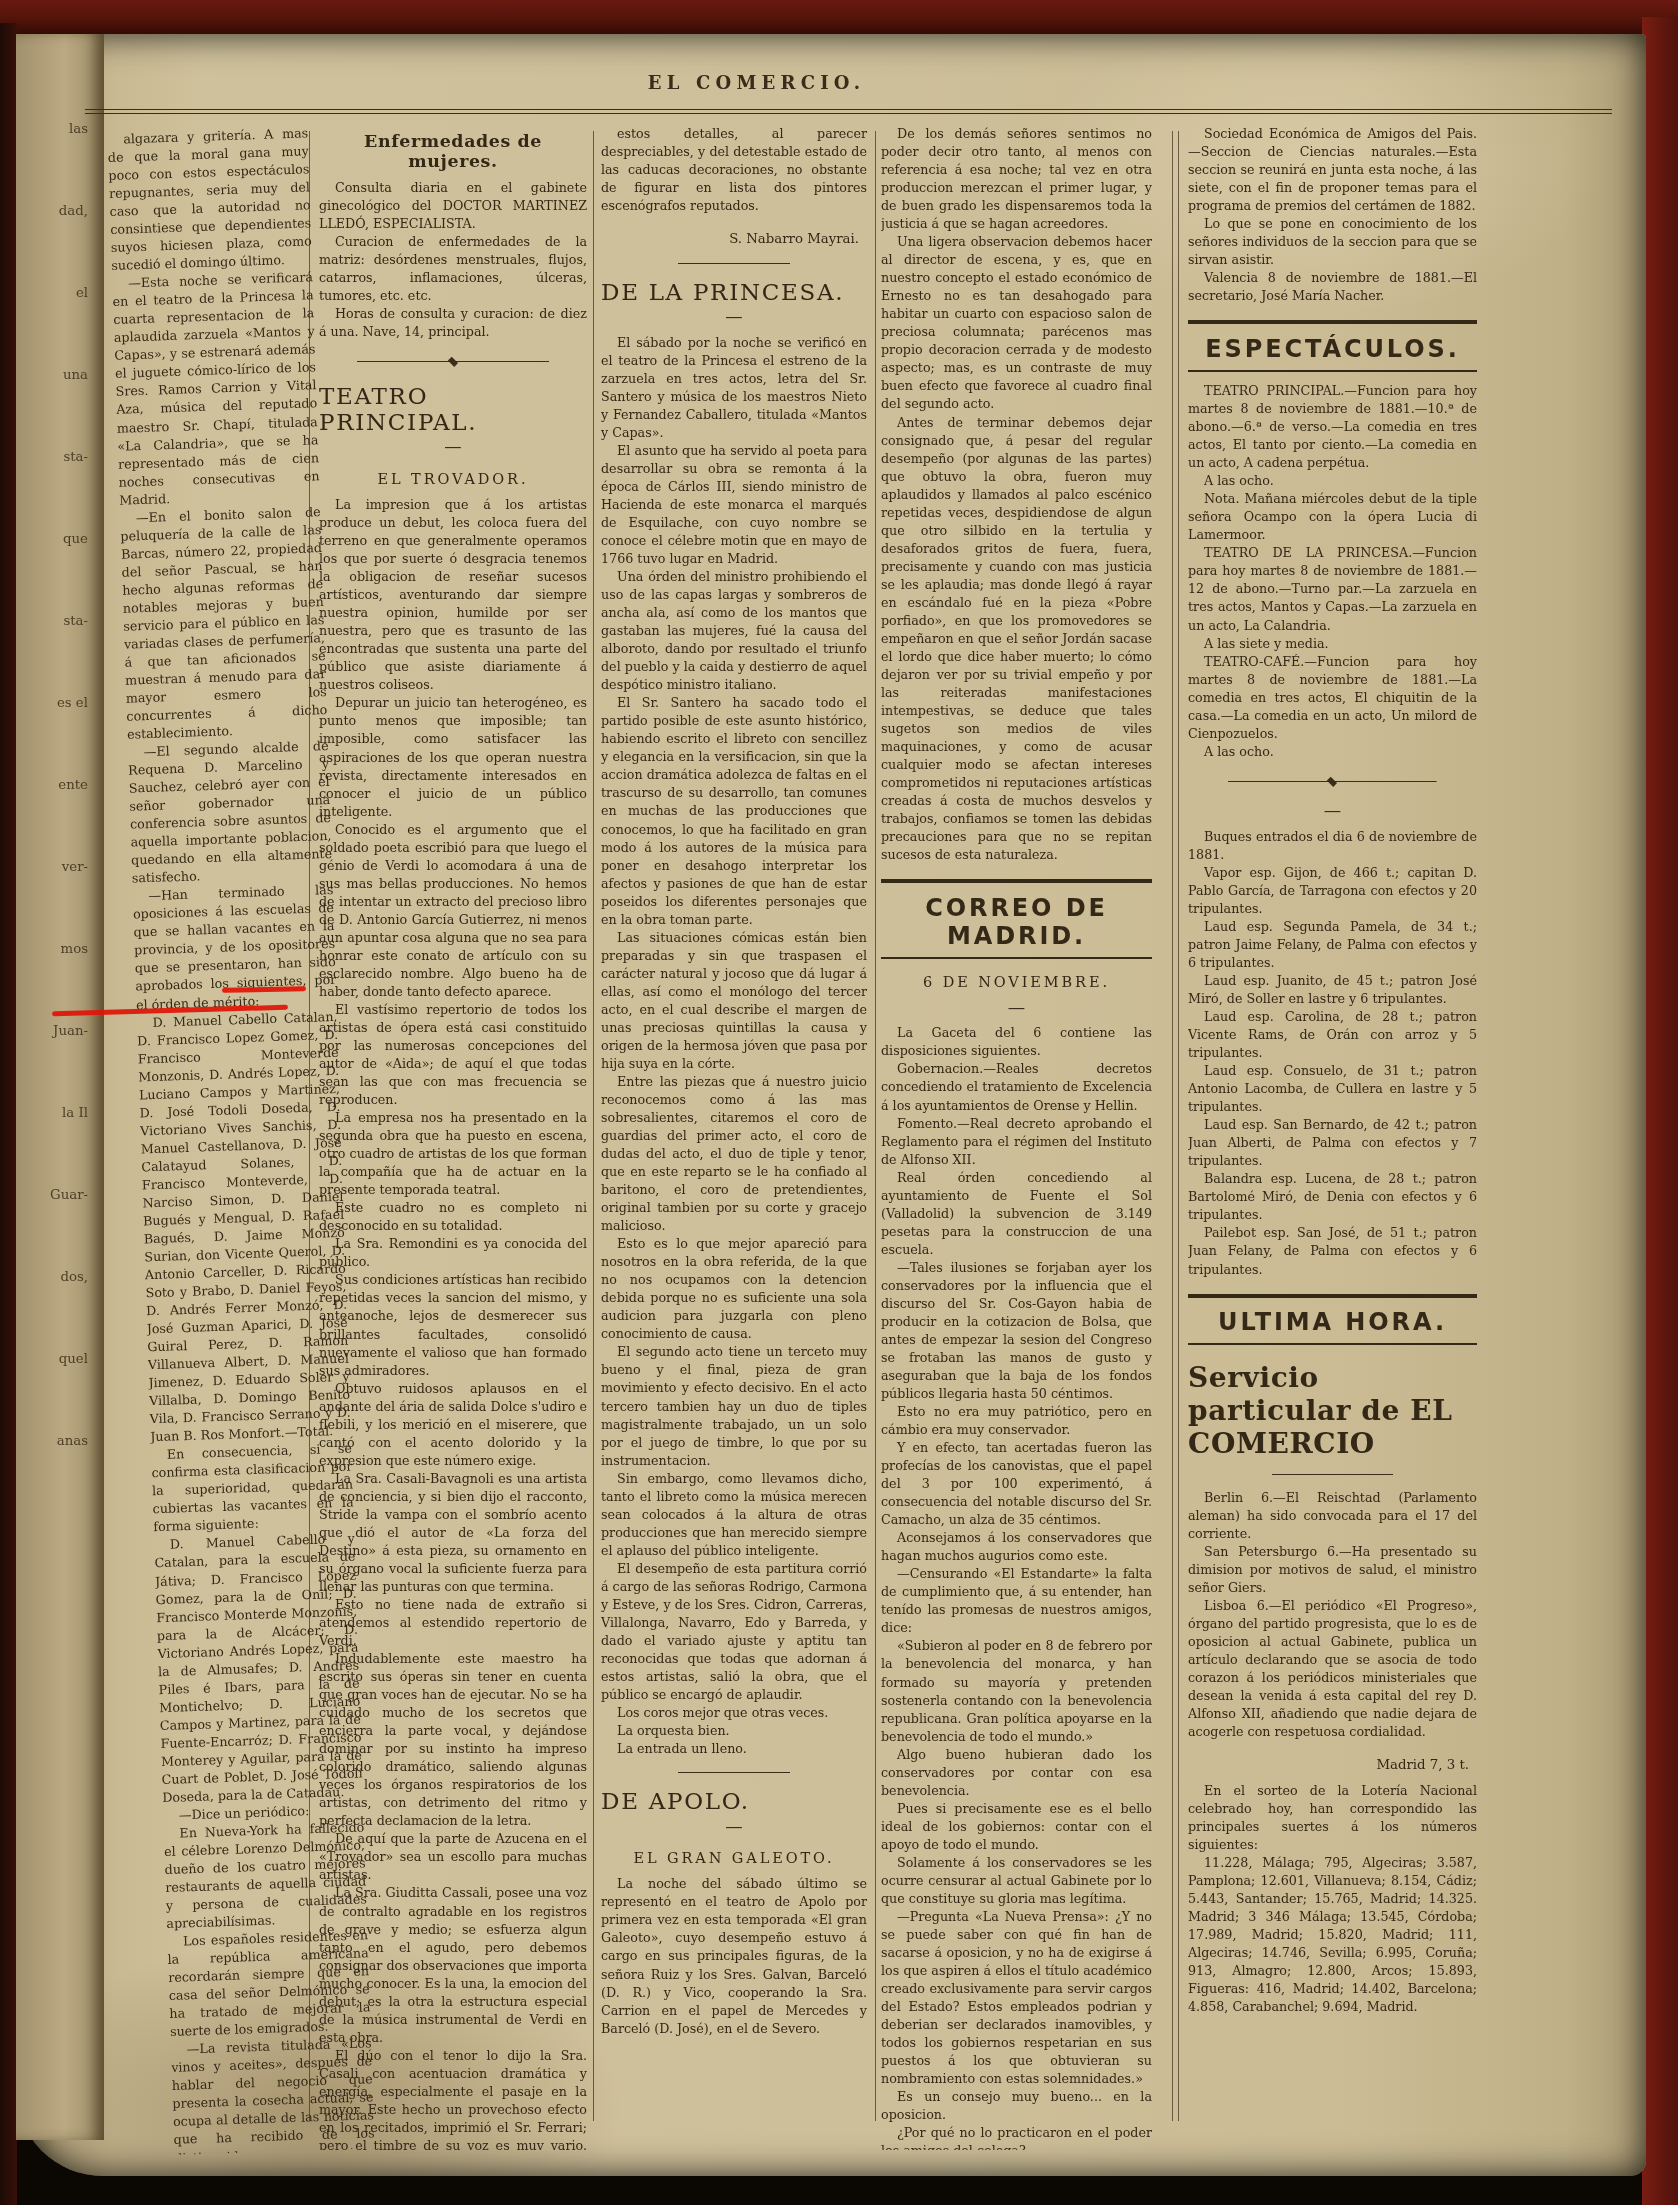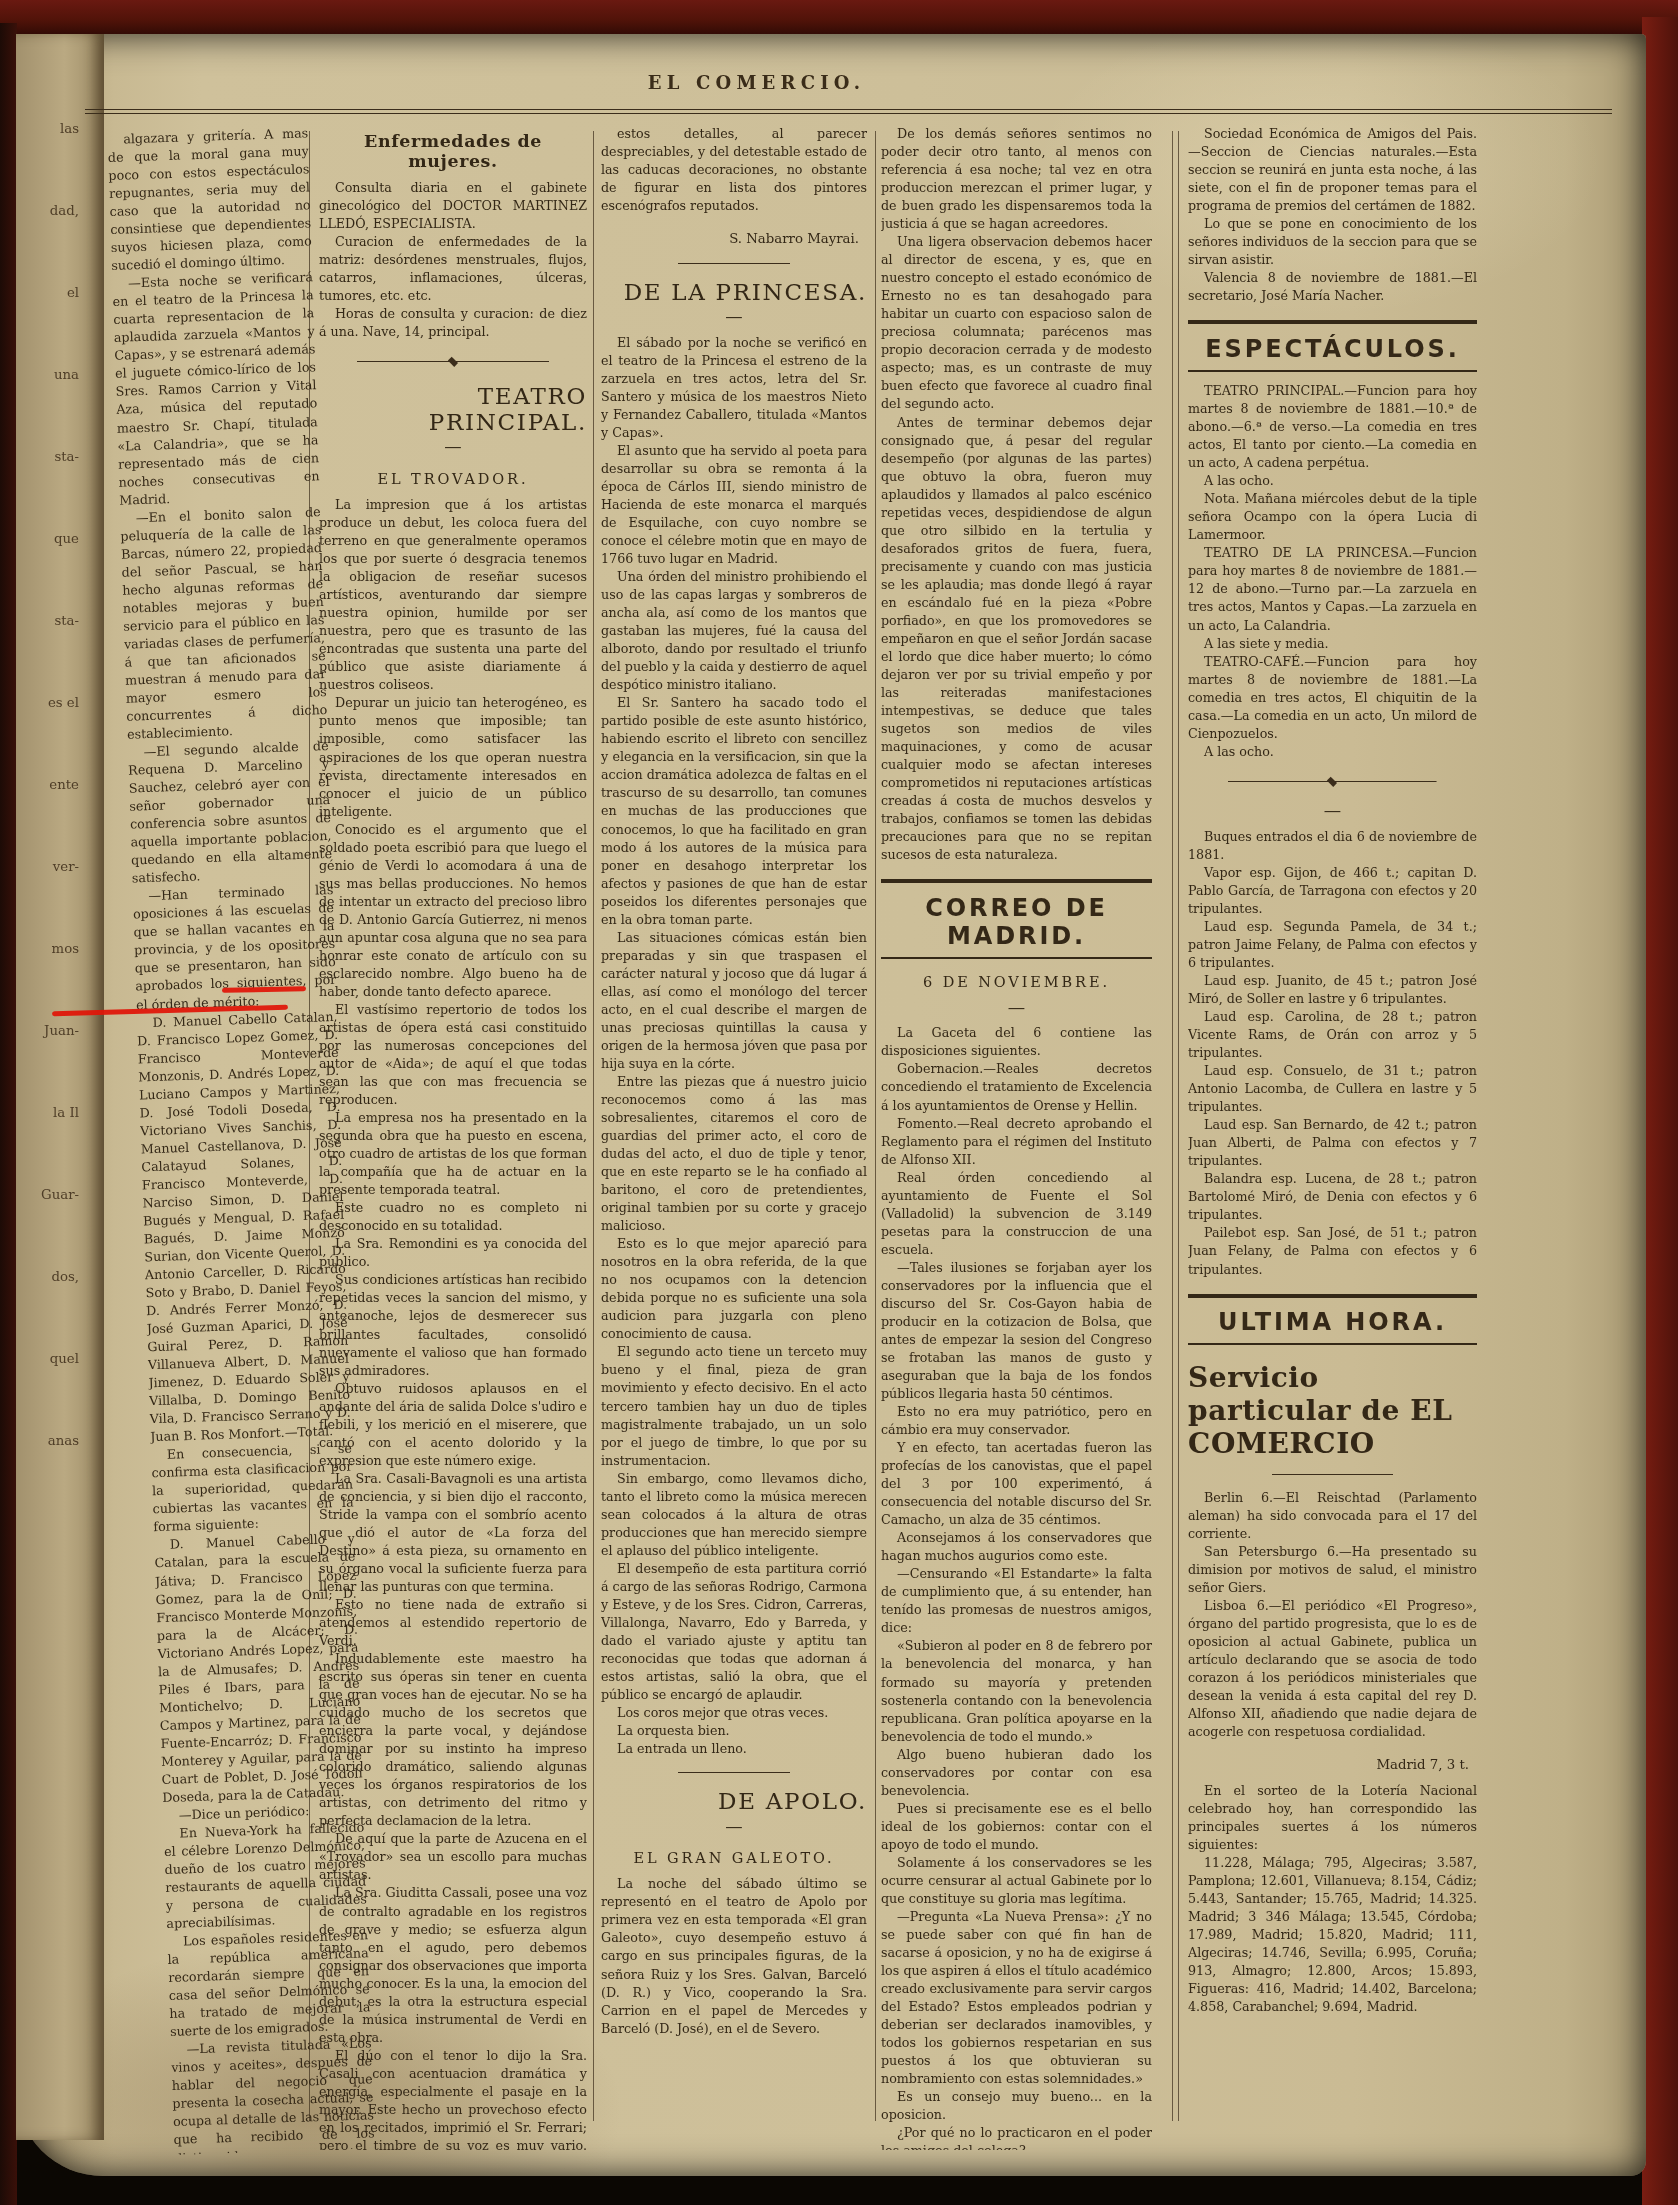--- a/index.html
+++ b/index.html
@@ -24,42 +24,42 @@
       radial-gradient(ellipse 405px 220px at 80% 6%, rgba(255,246,214,.25), rgba(0,0,0,0) 70%),
       linear-gradient(90deg,#8d7c5e 0px,#b4a47d 40px,#c8b992 98px,#cfc19b 185px,#cdbf99 55%,#cabb94 82%,#bfb088 95%,#ab9b74 100%),
       #c9ba93;
     box-shadow:0 0 35px rgba(0,0,0,.8) inset;
   }
   
   .prevpage{position:absolute;left:0;top:0;width:88px;height:2106px;
     background:linear-gradient(90deg,#a2916d 0%,#baa982 55%,#9d8c66 100%);
     box-shadow:inset -11.6px 0 14px -3.5px rgba(46,30,12,.6);
     overflow:hidden;padding-top:87px;box-sizing:border-box;}
-  .frag{text-align:right;font-size:13.3px;color:#4e3d27;margin-bottom:67px;padding-right:25px;
+  .frag{text-align:right;font-size:13.3px;color:#4e3d27;margin-bottom:67px;padding-right:16px;
     font-family:"DejaVu Serif",serif;}
   
   .masthead{position:absolute;left:249px;top:38px;width:983px;text-align:center;
     font-size:18px;letter-spacing:5.2px;color:#3a2c19;font-weight:bold;}
   .head-rule{position:absolute;left:69px;top:75px;width:1527px;height:2.9px;
     border-top:1.7px solid #3b2d1b;border-bottom:0.6px solid #3b2d1b;}
   
   .col{position:absolute;top:91px;height:2025px;overflow:hidden;
     color:#30251473;color:#33271六;color:#332716;text-align:justify;}
   #col1{left:91px;top:97px;width:201px;transform:rotate(-1.9deg);transform-origin:top left;}
   #col2{left:303px;width:268px;}
   #col3{left:585px;width:266px;}
   #col4{left:865px;width:271px;}
   #col5{left:1172px;width:289px;}
   .vr{position:absolute;top:97px;height:1990px;width:1.2px;background:#453723;opacity:.75;}
   
   .b-par{font-size:12.7px;line-height:1.42;text-indent:16px;margin:0;}
   .b-right{font-size:13.3px;line-height:1.4;text-align:right;margin:15px 8px 7px 0;}
   .b-sub{text-align:center;font-size:14.5px;letter-spacing:2.9px;margin:15px 0 9.3px;text-indent:0;}
   .b-adh{text-align:center;font-weight:bold;font-size:17.4px;margin:6px 0 8px;letter-spacing:0.6px;}
-  .b-H2{text-align:right;font-size:23px;margin:15px 0 2.3px;letter-spacing:1.7px;}
+  .b-H2{text-align:left;font-size:23px;margin:15px 0 2.3px;letter-spacing:1.7px;}
   .b-H3{text-align:left;font-weight:bold;font-size:28px;margin:16px 0 3.5px;letter-spacing:0.6px;}
   .b-H1{text-align:center;font-family:"DejaVu Sans",sans-serif;font-weight:bold;
     font-size:24px;letter-spacing:2.9px;color:#342817;
     border-top:4px solid #342817;border-bottom:2.3px solid #342817;
     padding:10.4px 0 7px;margin:15px 0 10.4px;}
   .b-H1c{text-align:center;font-family:"DejaVu Sans",sans-serif;font-weight:bold;
     font-size:23px;letter-spacing:2.3px;color:#342817;
     border-bottom:1.7px solid #342817;padding:3.5px 0 7px;margin:5.8px 0 10.4px;}
   .b-dash{text-align:center;font-size:17.4px;margin:3.5px 0 8px;line-height:1;}
   .b-rule{width:42%;margin:14px auto;border-top:1.2px solid #3b2d1b;height:0;}

